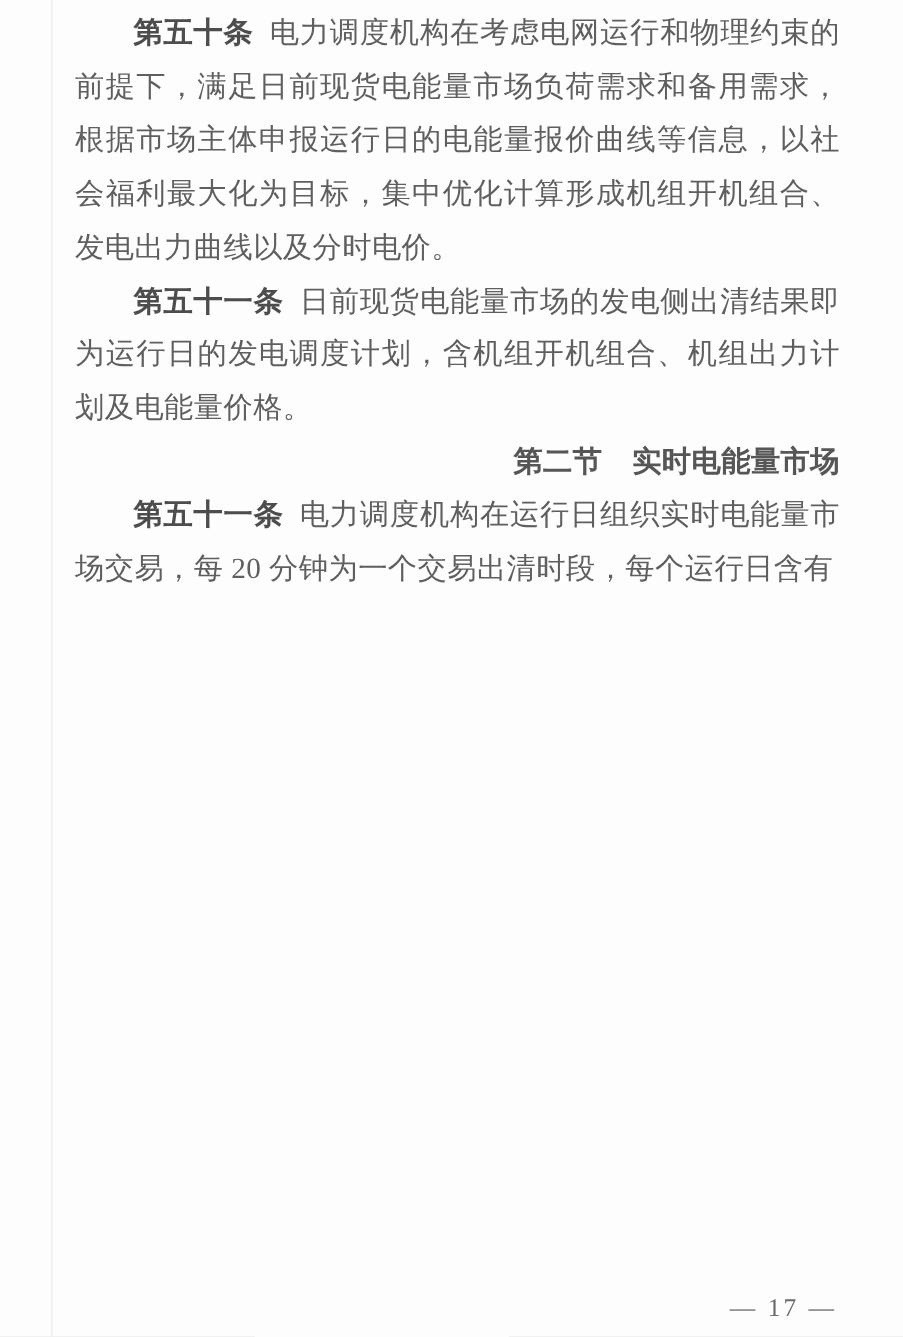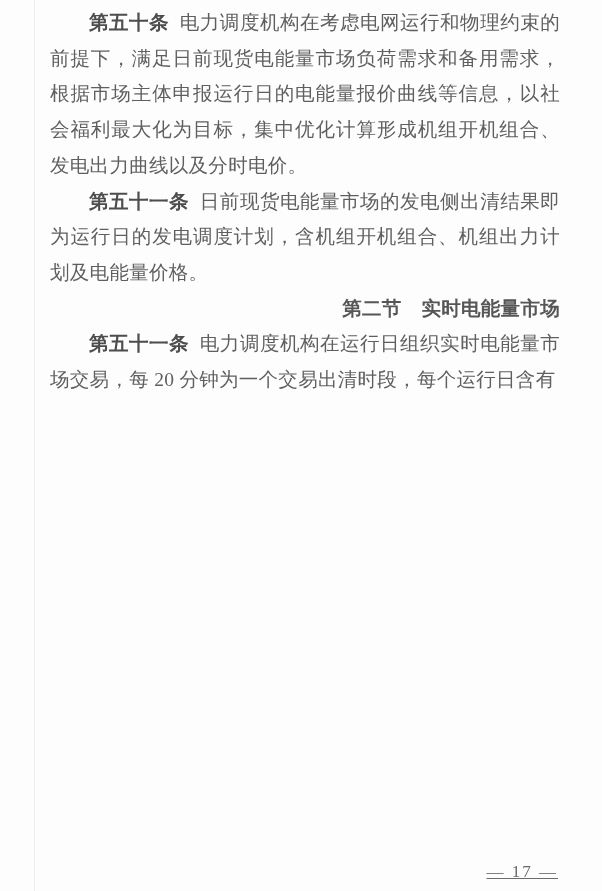--- a/index.html
+++ b/index.html
@@ -55,21 +55,20 @@
   }
   .page-number {
     position: absolute;
     right: 44px;
     bottom: 8px;
     font-size: 17px;
     line-height: 22px;
     color: #6b6b6b;
     letter-spacing: 2px;
     font-family: "Liberation Serif", "DejaVu Serif", serif;
-    text-decoration: underline;
   }
 </style>
 </head>
 <body>
 
 <div class="page">
   <div class="scan-line"></div>
 
   <div class="content">
     <p class="para"><span class="article-label">第五十条</span><span>电力调度机构在考虑电网运行和物理约束的前提下，满足日前现货电能量市场负荷需求和备用需求，根据市场主体申报运行日的电能量报价曲线等信息，以社会福利最大化为目标，集中优化计算形成机组开机组合、发电出力曲线以及分时电价。</span></p>

